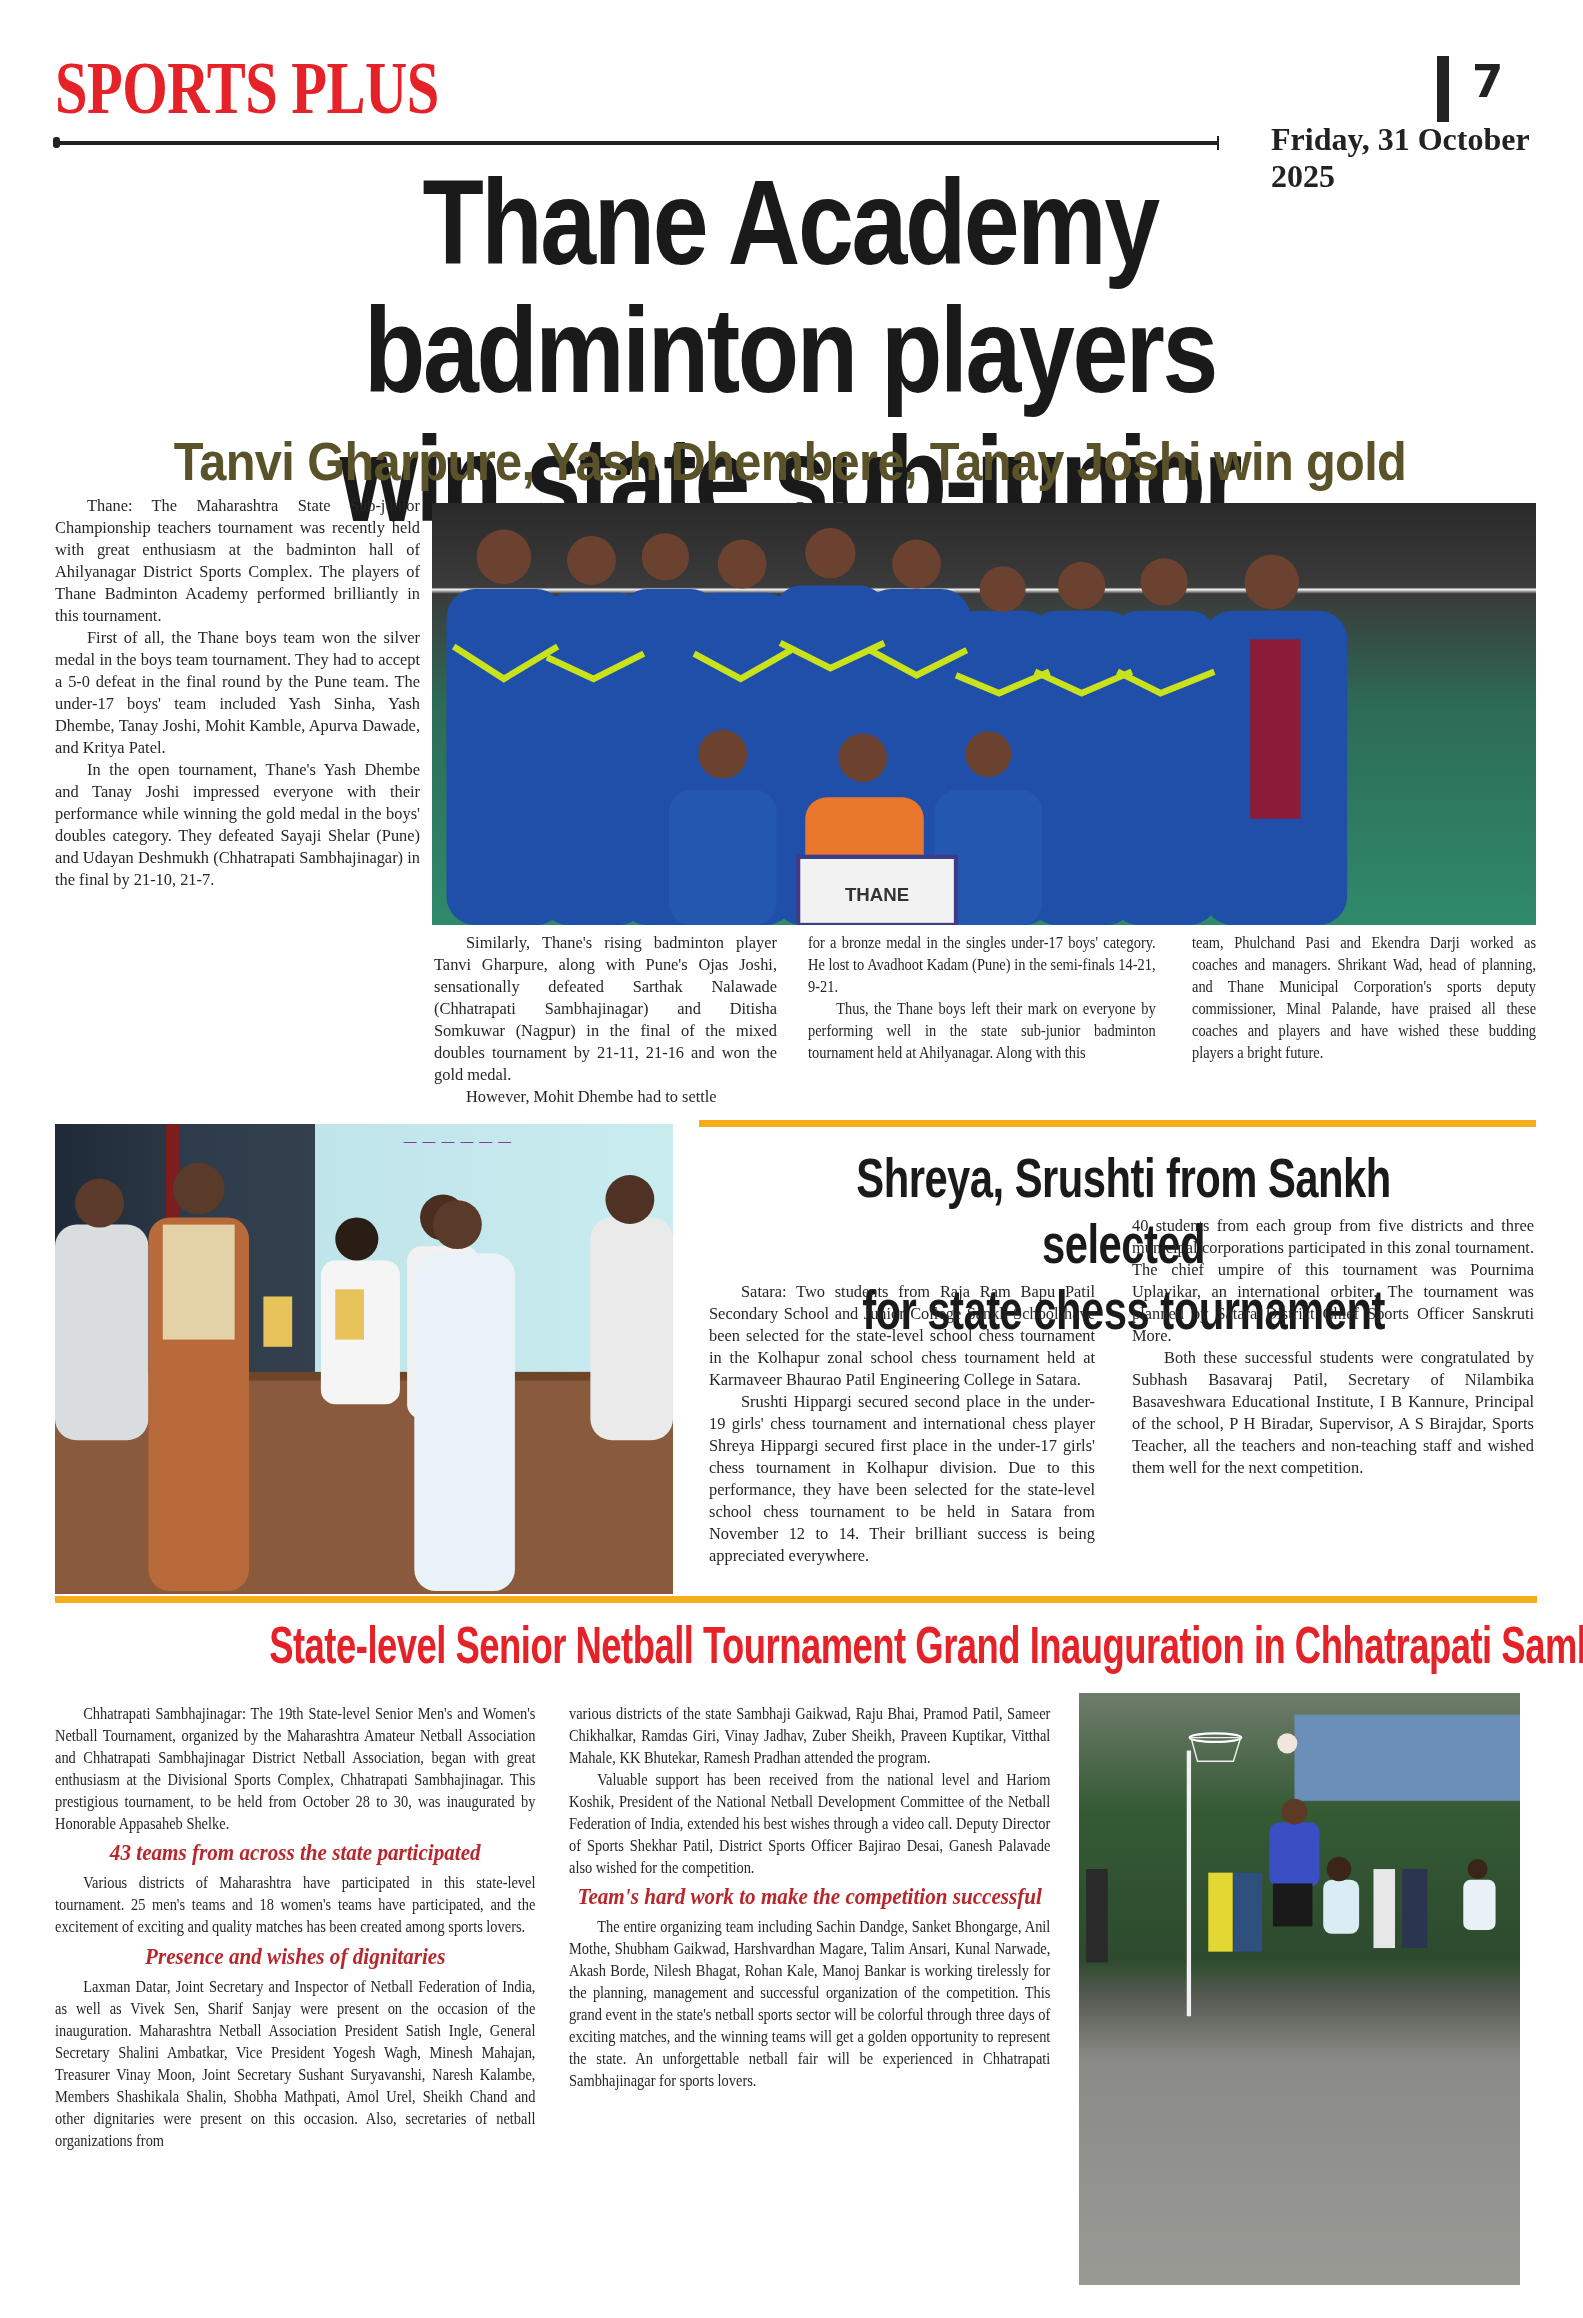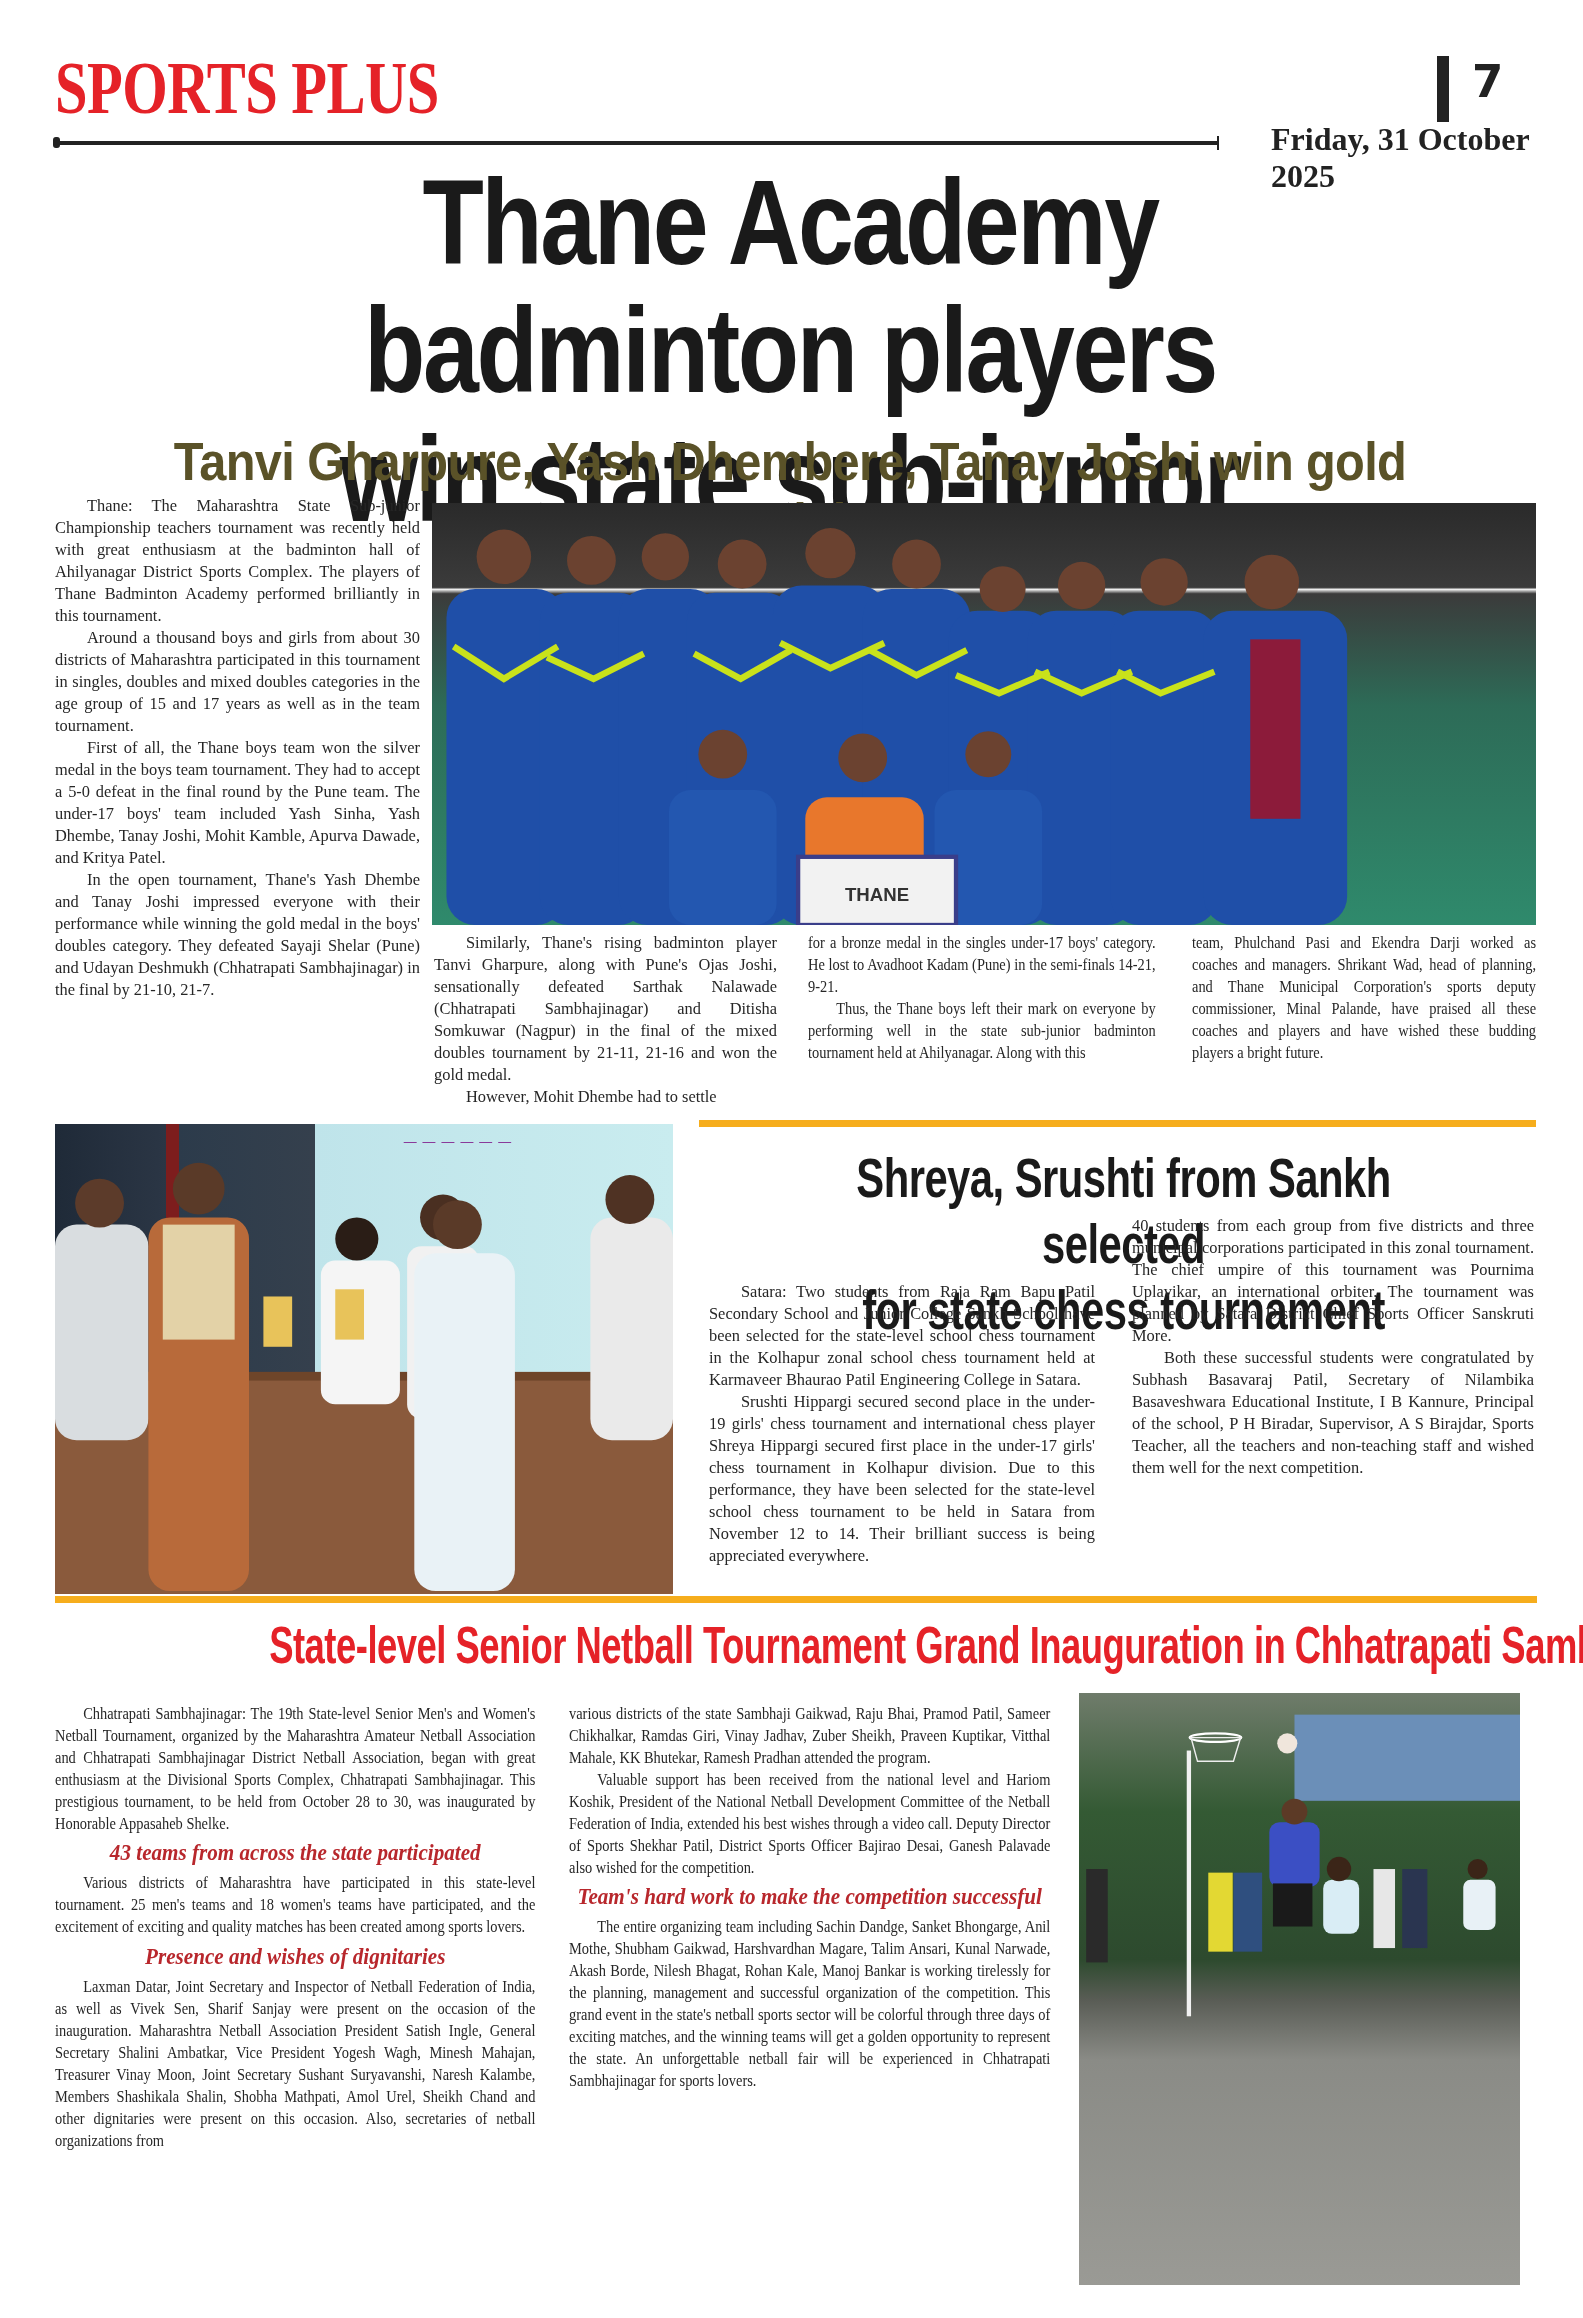--- a/index.html
+++ b/index.html
@@ -86,21 +86,20 @@
 <div class="abs dateline">Friday, 31 October 2025</div>
 
 <div class="abs headline main-head">
   <div>Thane Academy badminton players</div>
   <div>win state sub-junior championship</div>
 </div>
 <div class="abs subhead">Tanvi Gharpure, Yash Dhembere, Tanay Joshi win gold medals</div>
 
 <div class="abs col" style="left:55px; top:495px; width:365px;">
   <p>Thane: The Maharashtra State Sub-junior Championship teachers tournament was recently held with great enthusiasm at the badminton hall of Ahilyanagar District Sports Complex. The players of Thane Badminton Academy performed brilliantly in this tournament.</p>
-  <p>Around a thousand boys and girls from about 30 districts of Maharashtra participated in this tournament in singles, doubles and mixed doubles categories in the age group of 15 and 17 years as well as in the team tournament.</p>
   <p>First of all, the Thane boys team won the silver medal in the boys team tournament. They had to accept a 5-0 defeat in the final round by the Pune team. The under-17 boys' team included Yash Sinha, Yash Dhembe, Tanay Joshi, Mohit Kamble, Apurva Dawade, and Kritya Patel.</p>
   <p>In the open tournament, Thane's Yash Dhembe and Tanay Joshi impressed everyone with their performance while winning the gold medal in the boys' doubles category. They defeated Sayaji Shelar (Pune) and Udayan Deshmukh (Chhatrapati Sambhajinagar) in the final by 21-10, 21-7.</p>
 </div>
 
 <div class="abs photo photo-badminton">
   <svg width="1104" height="422" viewBox="0 0 1538 588">
 
     <g fill="#1f4fa8">
       <rect x="20" y="120" width="165" height="468" rx="40"></rect>
       <rect x="150" y="125" width="150" height="463" rx="40"></rect>

